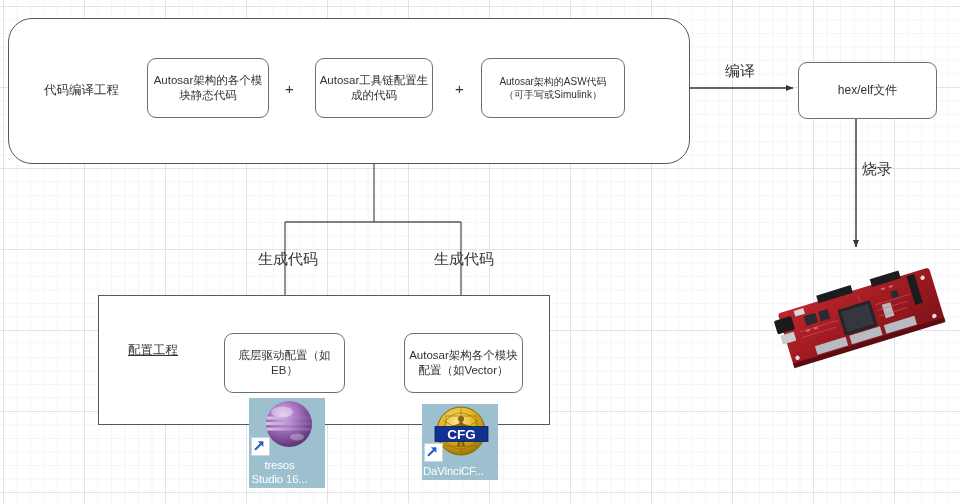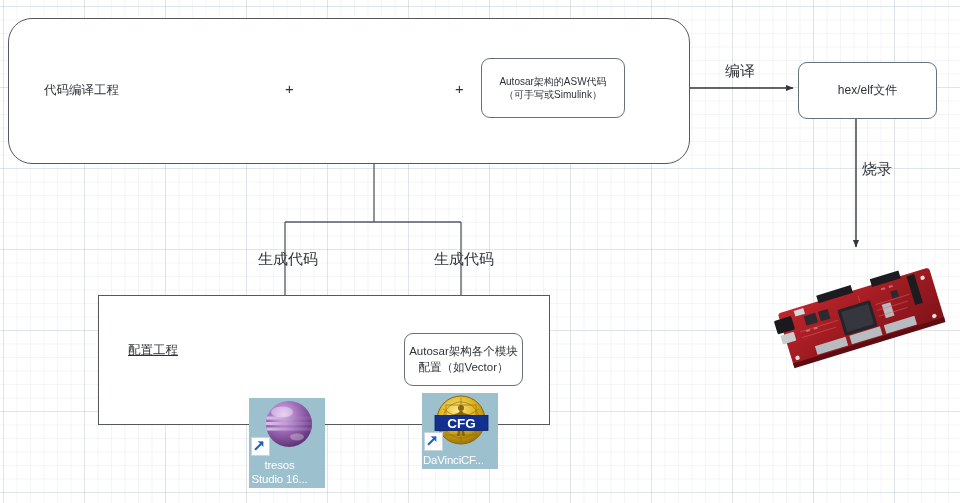--- a/index.html
+++ b/index.html
@@ -73,21 +73,21 @@
     font-size: 12.5px;
     color: #2f3338;
     white-space: nowrap;
   }
   
   #box-static  { left: 147px; top: 58px;  width: 122px; height: 60px; font-size: 11.5px; }
   #box-toolgen { left: 315px; top: 58px;  width: 118px; height: 60px; font-size: 11.5px; }
   #box-asw     { left: 481px; top: 58px;  width: 144px; height: 60px; font-size: 10px; }
   #box-hex     { left: 798px; top: 62px;  width: 139px; height: 57px; font-size: 12px; }
   #box-lowdrv  { left: 224px; top: 333px; width: 121px; height: 60px; font-size: 11.5px; }
-  #box-modcfg  { left: 404px; top: 333px; width: 119px; height: 53px; font-size: 11.5px; }
+  #box-modcfg  { left: 404px; top: 333px; width: 119px; height: 60px; font-size: 11.5px; }
   .plus {
     position: absolute;
     font-size: 15px;
     color: #2f3338;
     font-weight: 400;
   }
   #plus-1 { left: 285px; top: 80px; }
   #plus-2 { left: 455px; top: 80px; }
   .edge-label {
     position: absolute;
@@ -113,21 +113,21 @@
     background: #9cc0ce;
     color: #ffffff;
     font-size: 11.5px;
     line-height: 14px;
     padding: 0 16px 2px 1px;
     font-family: "Liberation Sans", sans-serif;
     letter-spacing: -0.2px;
     overflow: hidden;
   }
   #icon-tresos { left: 249px; top: 398px; }
-  #icon-davinci { left: 422px; top: 393px; }
+  #icon-davinci { left: 422px; top: 404px; }
   .shortcut-badge {
     position: absolute;
     left: 2px;
     bottom: 2px;
     width: 17px;
     height: 17px;
     background: #ffffff;
     border: 1px solid #c9d4da;
   }
   .shortcut-badge svg { display: block; }
@@ -161,42 +161,48 @@
     <line x1="374" y1="222" x2="374" y2="123" stroke="#55595f" stroke-width="1.3" marker-end="url(#arrowhead)"></line>
 
     <line x1="285" y1="222" x2="285" y2="333" stroke="#55595f" stroke-width="1.3"></line>
 
     <line x1="461" y1="222" x2="461" y2="333" stroke="#55595f" stroke-width="1.3"></line>
   </svg>
 
   <div id="compile-frame"></div>
   <div class="frame-title" style="left:44px; top:82px;">代码编译工程</div>
 
+  <div class="node rounded-sm" id="box-static">Autosar架构的各个模
+块静态代码</div>
 
   <div class="plus" id="plus-1">+</div>
 
+  <div class="node rounded-sm" id="box-toolgen">Autosar工具链配置生
+成的代码</div>
 
   <div class="plus" id="plus-2">+</div>
 
   <div class="node rounded-sm" id="box-asw">Autosar架构的ASW代码
 （可手写或Simulink）</div>
 
   <div class="node rounded-sm" id="box-hex">hex/elf文件</div>
 
   <div class="edge-label" style="left:725px; top:62px;">编译</div>
 
   <div class="edge-label" style="left:862px; top:160px;">烧录</div>
 
   <div class="edge-label" style="left:258px; top:250px;">生成代码</div>
 
   <div class="edge-label" style="left:434px; top:250px;">生成代码</div>
 
   <div id="config-frame"></div>
   <div class="frame-title" style="left:128px; top:342px;text-decoration:underline;">配置工程</div>
 
+  <div class="node rounded-sm" id="box-lowdrv">底层驱动配置（如
+EB）</div>
 
   <div class="node rounded-sm" id="box-modcfg">Autosar架构各个模块
 配置（如Vector）</div>
 
   <div class="desk-icon" id="icon-tresos">
     <div class="icon-art">
       <svg width="76" height="60" viewBox="0 0 76 60">
         <defs>
           <radialGradient id="sphGrad" cx="38%" cy="30%" r="72%">
             <stop offset="0%" stop-color="#d9b7e8"></stop>

